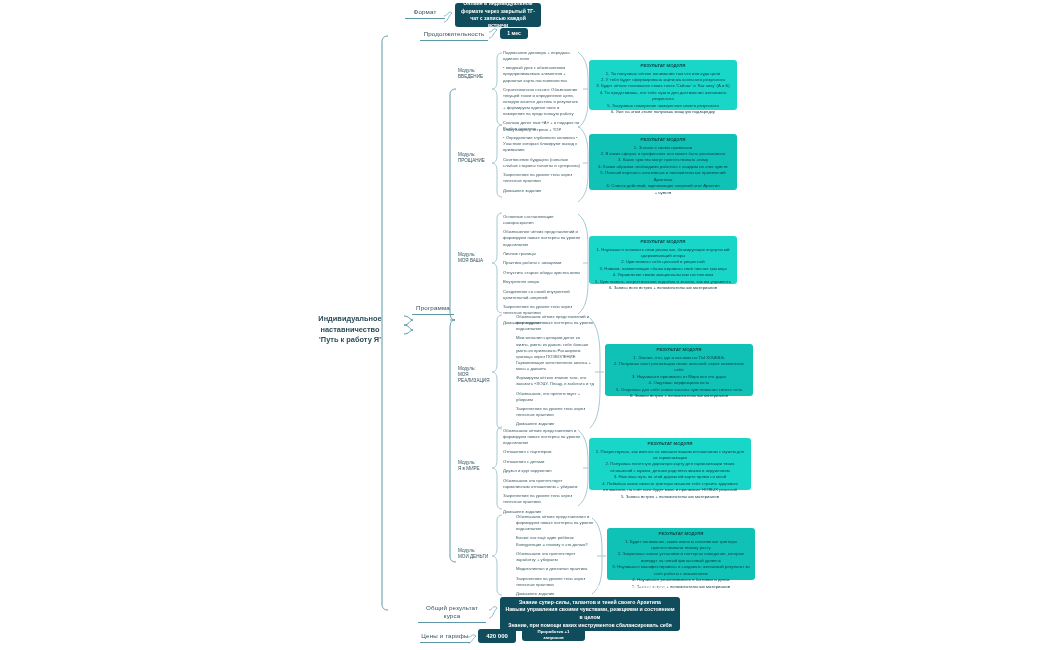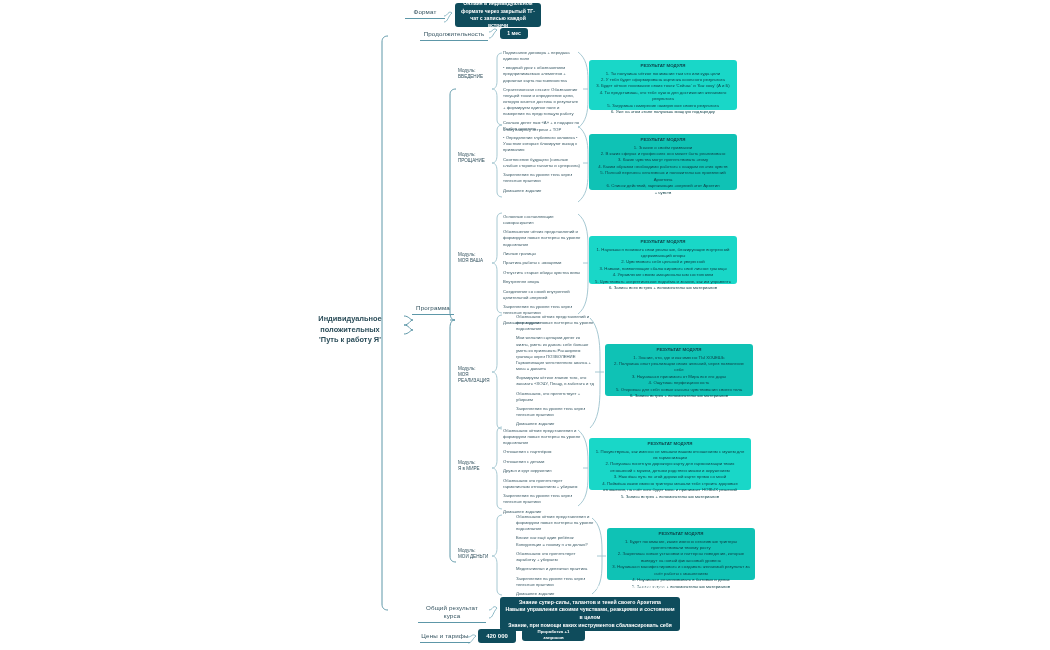--- a/index.html
+++ b/index.html
@@ -88,21 +88,21 @@
     <path class="t" d="M590,318 C598,326 600,340 600,358 L600,388 C600,406 598,420 590,428"></path>
     <path class="t" d="M578,430 C586,436 588,448 588,462 L588,476 C588,490 586,500 578,506"></path>
     <path class="t" d="M592,518 C600,524 602,536 602,550 L602,564 C602,578 600,588 592,594"></path>
 
     <path class="b" d="M489,610 C493,610 493,604 497,608 C493,612 493,618 489,618"></path>
     <path class="b" d="M468,637 C472,637 472,633 476,636 C472,639 472,643 468,643"></path>
   </svg>
 
   <div class="center" style="left:300px;top:314px;width:100px;">
     <div>Индивидуальное</div>
-    <div>положительных</div>
+    <div>наставничество</div>
     <div>'Путь к работу Я'</div>
   </div>
 
   <div class="lbl u" style="left:405px;top:8px;width:40px;">Формат</div>
   <div class="pill" style="left:455px;top:3px;width:86px;height:24px;">Онлайн в индивидуальном формате через закрытый ТГ-чат с записью каждой встречи</div>
 
   <div class="lbl u" style="left:420px;top:30px;width:68px;">Продолжительность</div>
   <div class="pill" style="left:500px;top:28px;width:28px;height:11px;">1 мес</div>
 
   <div class="lbl u" style="left:412px;top:304px;width:42px;">Программа</div>

